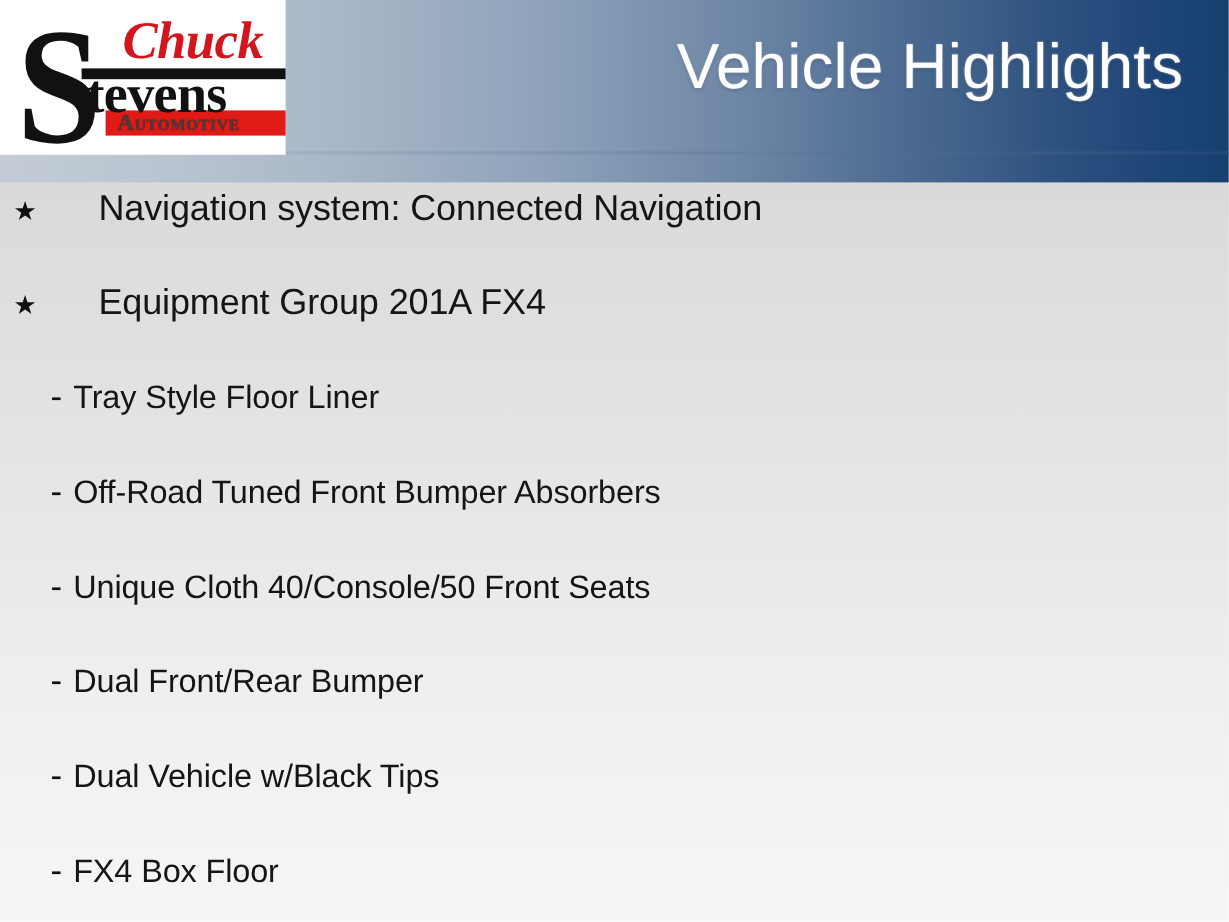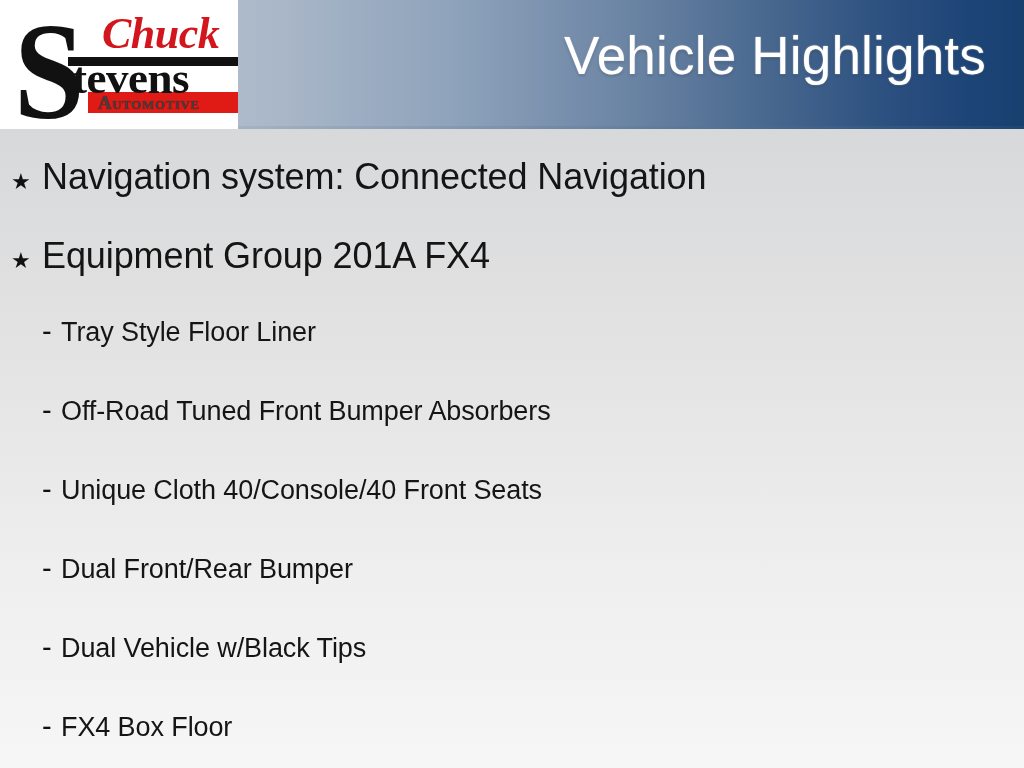--- a/index.html
+++ b/index.html
@@ -22,21 +22,21 @@
     background: linear-gradient(to bottom, #d0d1d3 0%, #d8d9da 18%, #e4e4e5 48%, #efefef 75%, #f6f6f6 100%);
     overflow: hidden;
   }
 
   
   #header {
     position: absolute;
     left: 0;
     top: 0;
     width: 1024px;
-    height: 129px;
+    height: 152px;
     background: linear-gradient(to right,
         #c3ccd6 0%,
         #b9c4d1 14%,
         #a8b6c7 28%,
         #8fa3bb 44%,
         #6e87a6 60%,
         #4b6a90 74%,
         #2d5180 86%,
         #1d4477 95%,
         #17406f 100%);
@@ -213,21 +213,22 @@
   .bullet-text {
     font-family: "Liberation Sans", sans-serif;
     font-size: 27px;
     font-weight: 400;
     color: #151515;
     line-height: 1;
     letter-spacing: -0.1px;
   }
 
   .level-1 .bullet-text {
-    font-size: 36px;
+    font-size: 30px;
+    margin-left: 40px;
   }
 </style>
 </head>
 <body>
 
 <div id="slide">
 
   <div id="header">
     <div id="header-title">Vehicle Highlights</div>
     <div id="header-bottom-edge"></div>
@@ -256,21 +257,21 @@
       <div class="bullet-row level-2" style="top: 188px;">
         <span class="bullet-marker">-</span>
         <span class="bullet-text">Tray Style Floor Liner</span>
       </div>
       <div class="bullet-row level-2" style="top: 267px;">
         <span class="bullet-marker">-</span>
         <span class="bullet-text">Off-Road Tuned Front Bumper Absorbers</span>
       </div>
       <div class="bullet-row level-2" style="top: 346px;">
         <span class="bullet-marker">-</span>
-        <span class="bullet-text">Unique Cloth 40/Console/40 Front Seats</span>
+        <span class="bullet-text">Unique Cloth 40/Console/50 Front Seats</span>
       </div>
       <div class="bullet-row level-2" style="top: 425px;">
         <span class="bullet-marker">-</span>
         <span class="bullet-text">Dual Front/Rear Bumper</span>
       </div>
       <div class="bullet-row level-2" style="top: 504px;">
         <span class="bullet-marker">-</span>
         <span class="bullet-text">Dual Vehicle w/Black Tips</span>
       </div>
       <div class="bullet-row level-2" style="top: 583px;">

